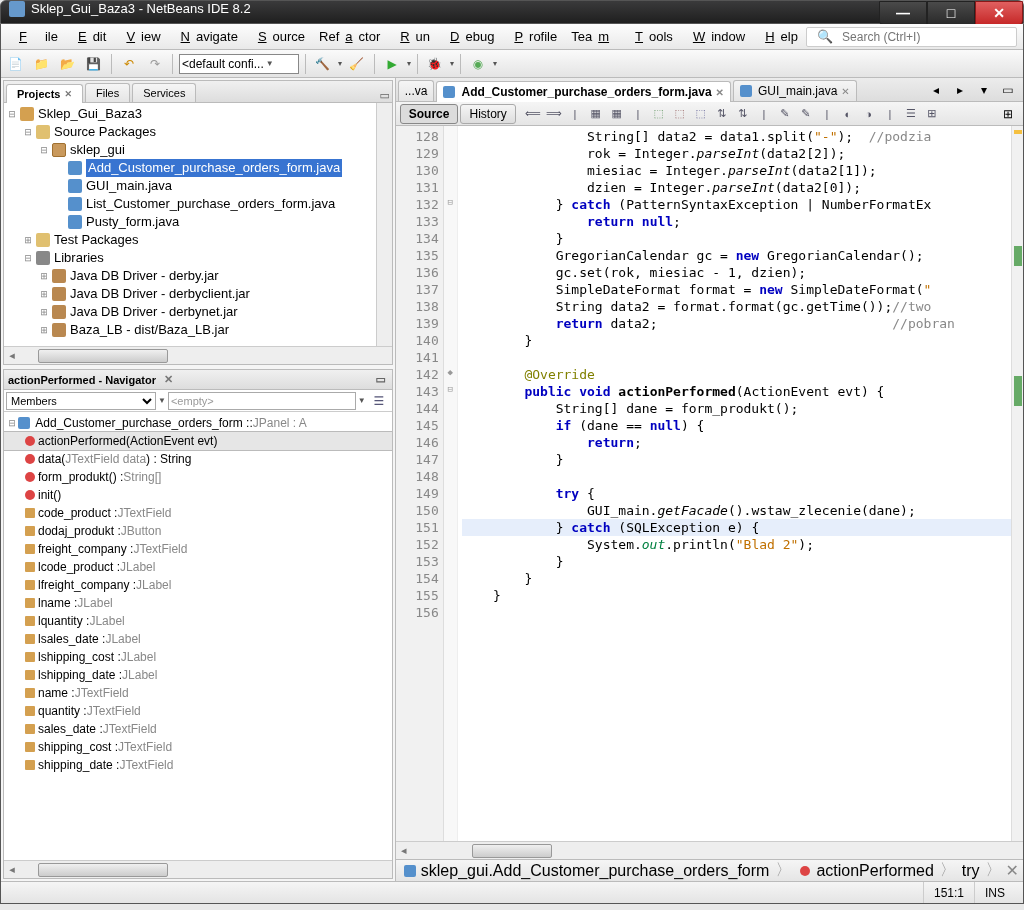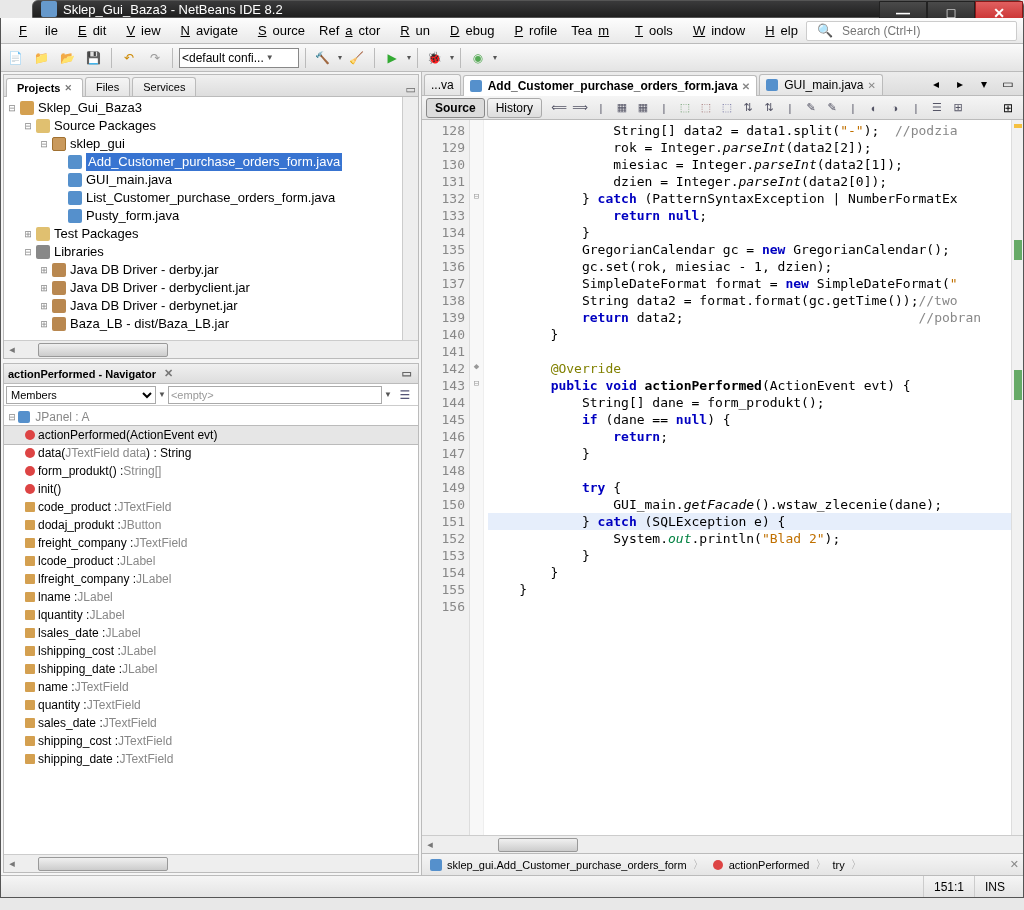--- a/index.html
+++ b/index.html
@@ -1,17 +1,17 @@
 <!DOCTYPE html>
 <html><head>
 <meta charset="utf-8">
 <style>
 * { margin:0; padding:0; box-sizing:border-box; }
 body { font-family:Tahoma,Arial,sans-serif; font-size:11px; background:#e8e8e8; color:#000; width:1024px; height:910px; overflow:hidden; user-select:none; }
-.titlebar { height:18px; background:linear-gradient(#3a3a3b,#1f1f1f); color:#fff; display:flex; align-items:flex-end; padding:0 0 0 8px; border:1px solid #555; border-top-left-radius:6px; border-top-right-radius:6px;margin-left:32px; }
+.titlebar { height:24px; background:linear-gradient(#3a3a3b,#1f1f1f); color:#fff; display:flex; align-items:flex-start; padding:0 0 0 8px; border:1px solid #555; border-top-left-radius:6px; border-top-right-radius:6px; }
 .appicon { width:16px; height:16px; background:#6699cc; border-radius:2px; margin-right:6px; }
 .titlebar .title { flex:1; font-size:13px; }
 .winbtns { display:flex; height:100%; }
 .winbtn { width:48px; height:24px; display:flex; align-items:center; justify-content:center; font-size:14px; font-weight:bold; margin-top:0; }
 .winbtn.min { background:linear-gradient(#4a4a4a,#2a2a2a); color:#fff; border:1px solid #222; border-radius:0 0 0 4px;}
 .winbtn.max { background:linear-gradient(#4a4a4a,#2a2a2a); color:#fff; border:1px solid #222;}
 .winbtn.close { background:linear-gradient(#e06060,#c62828); color:#fff; border:1px solid #8a1818; border-radius:0 0 4px 0;}
 .frame { border:1px solid #555; border-top:none; height:880px; background:#f5f5f5; display:flex; flex-direction:column; }
 .menubar { height:26px; background:linear-gradient(#fdfdfd,#e9e9e9); border-bottom:1px solid #bbb; display:flex; align-items:center; padding:0 6px; gap:2px; font-size:13px; }
 .menubar span { padding:2px 6px; }
@@ -77,21 +77,21 @@
 .code .line { height:17px; }
 .code .hl { background:#e6eefb; display:block; }
 .kw { color:#0000c0; font-weight:bold; }
 .str { color:#c07000; }
 .com { color:#888; }
 .ann { color:#808000; }
 .mi { font-style:italic; }
 .fld2 { color:#008040; font-style:italic;}
 .errstrip { width:12px; background:#f1f1f1; border-left:1px solid #ddd; position:relative;}
 .errstrip .mark { position:absolute; right:1px; width:8px; height:4px;}
-.breadcrumb { height:22px; background:linear-gradient(#f5f5f5,#e5e5e5); border-top:1px solid #bbb; display:flex; align-items:center; padding:0 4px; font-size:11px; gap:2px;}
+.breadcrumb { height:22px; background:linear-gradient(#f5f5f5,#e5e5e5); border-top:1px solid #bbb; display:flex; align-items:center; padding:0 4px; font-size:16px; gap:2px;}
 .breadcrumb .crumb { display:flex; align-items:center; gap:3px; padding:0 4px;}
 .breadcrumb .sep { color:#999; }
 .status { height:22px; background:linear-gradient(#f5f5f5,#e4e4e4); border-top:1px solid #bbb; display:flex; align-items:center; justify-content:flex-end; padding:0 8px; font-size:12px;}
 .status .cell { border-left:1px solid #ccc; padding:0 10px; height:100%; display:flex; align-items:center;}
 .vscroll { width:16px; background:#eee; border-left:1px solid #ccc;}
 .pminimax { margin-left:auto; display:flex; gap:2px; padding-right:2px; font-size:11px; color:#666;}
 </style>
 </head>
 <body>
 
@@ -266,21 +266,21 @@
             </div>
         </div>
         <div class="navfilter">
           <select><option>Members</option></select>
           <span style="font-size:8px;color:#555;">▼</span>
           <input value="&lt;empty&gt;" style="">
           <span style="font-size:8px;color:#555;">▼</span>
           <span class="tbtn" style="color:#557;">☰</span>
         </div>
         <div class="pbody navlist">
-          <div class="row hdr"><span class="twig">⊟</span><span class="ticon ic-java" style="width:12px;height:12px;"></span>&nbsp;<span class="gray">JPanel : A</span></div>
+          <div class="row hdr"><span class="twig">⊟</span><span class="ticon ic-java" style="width:12px;height:12px;"></span>&nbsp;<span>Add_Customer_purchase_orders_form :: </span><span class="gray">JPanel : A</span></div>
           <div class="row sel">
               <span class="ic-meth"></span>
               <span>actionPerformed(ActionEvent evt)</span>
             </div>
           <div class="row">
               <span class="ic-meth"></span>
               <span>data(</span>
               <span class="gray">JTextField data</span>
               <span>) : String</span>
             </div>

